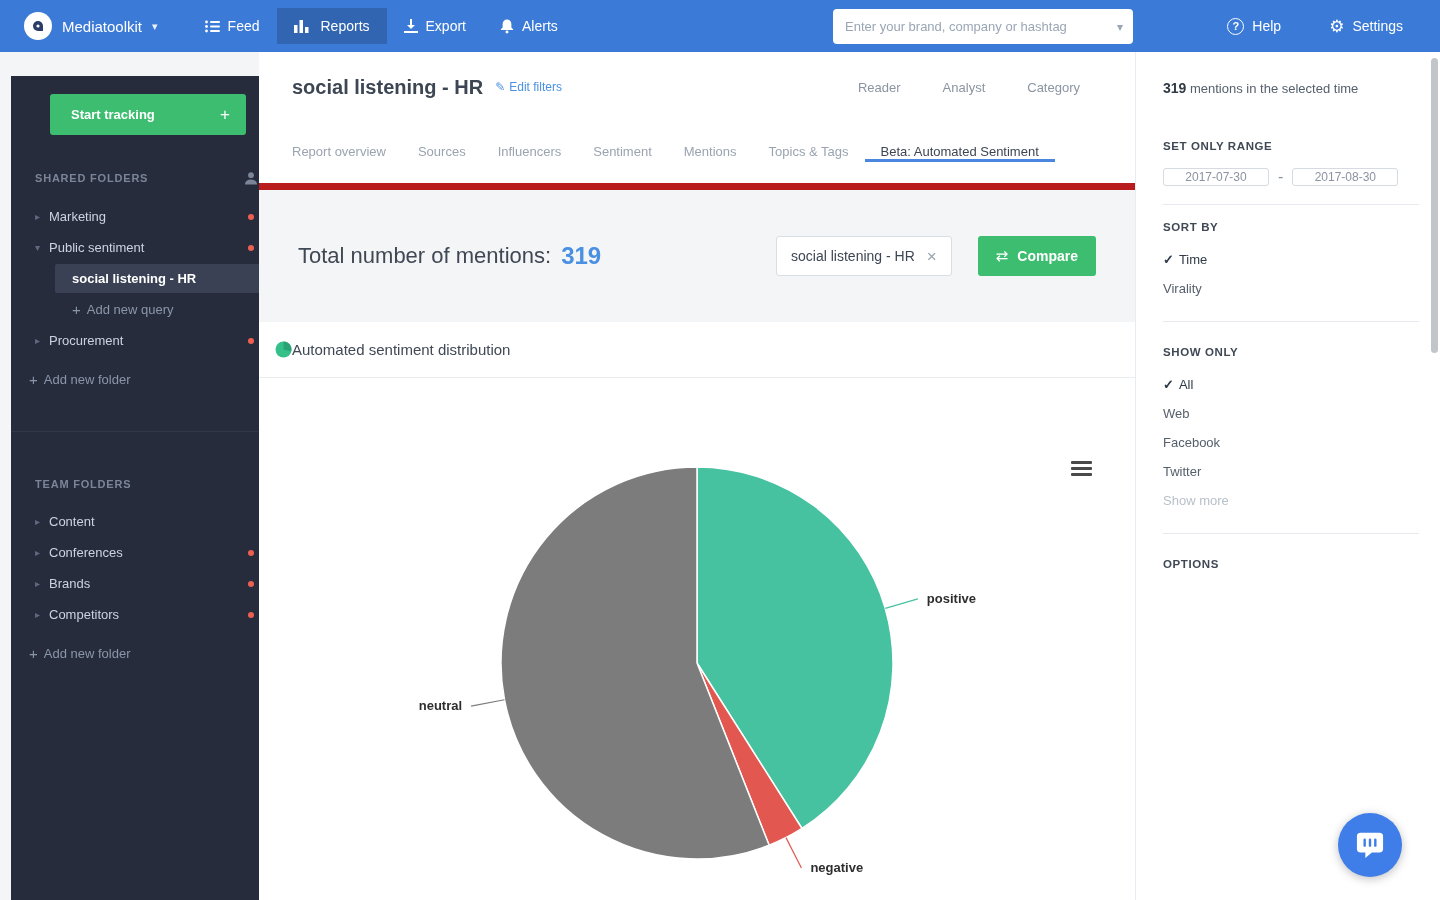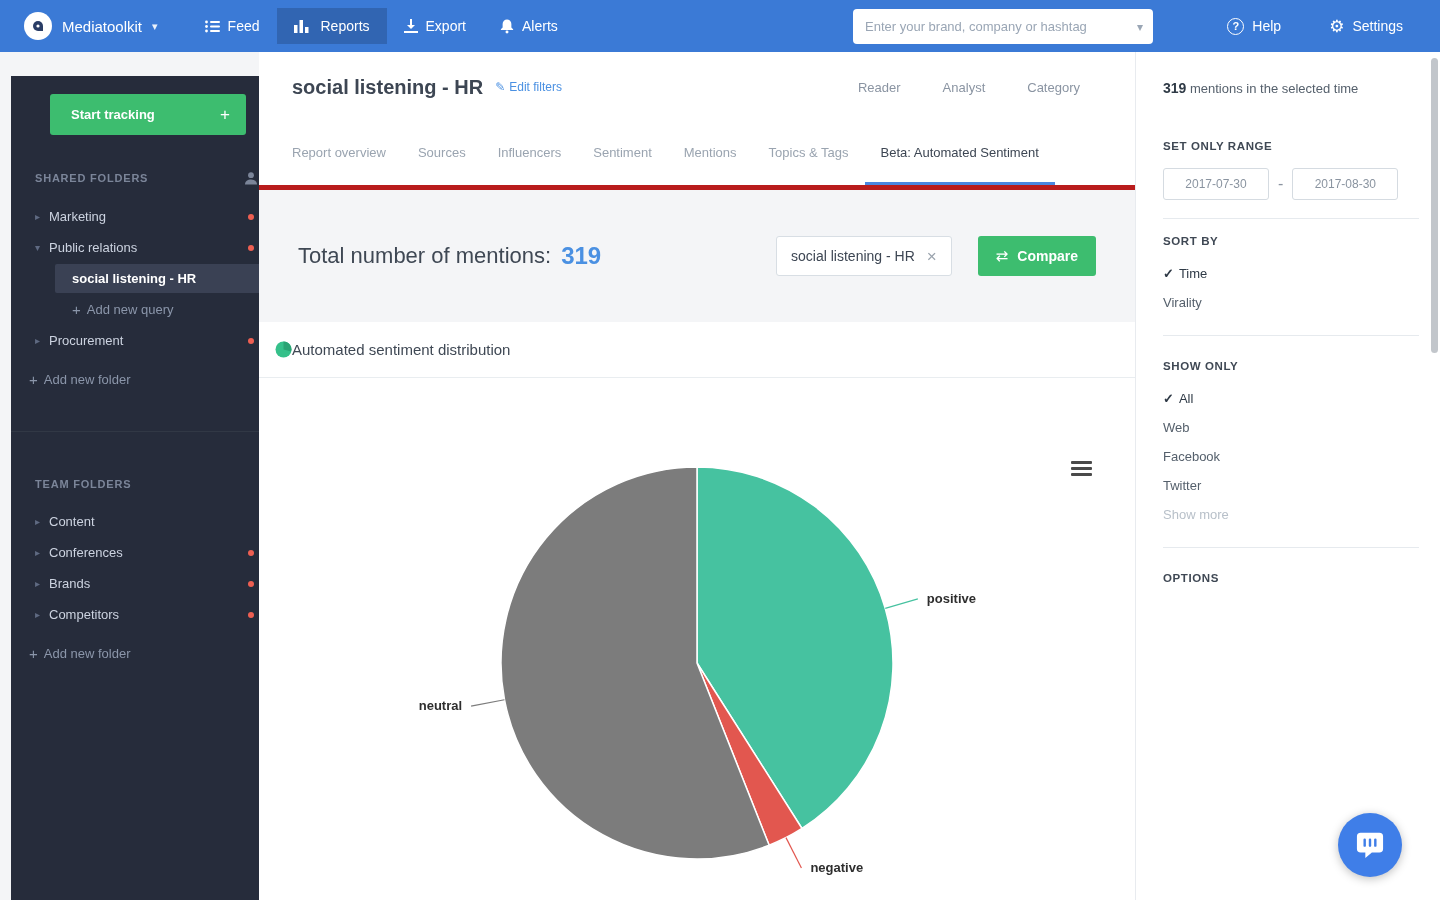--- a/index.html
+++ b/index.html
@@ -9,21 +9,21 @@
   
   .navbar { position:absolute; top:0; left:0; width:1440px; height:52px; background:#3b7ad6; display:flex; align-items:center; color:#fff; z-index:50; }
   .brand { display:flex; align-items:center; gap:10px; margin-left:24px; cursor:pointer; }
   .logo { width:28px; height:28px; border-radius:50%; background:#fff; display:flex; align-items:center; justify-content:center; }
   .brand-name { font-size:15px; }
   .caret { font-size:11px; opacity:.9; }
   .nav-items { display:flex; height:36px; margin-left:30px;justify-content:flex-end; }
   .nav-item { display:flex; align-items:center; gap:8px; padding:0 17px; font-size:14px; cursor:pointer; height:100%; }
   .nav-item.active { background:rgba(0,0,0,0.17);gap:12px; }
   .nicon { display:flex; align-items:center; }
-  .nav-search { position:absolute; left:833px; top:9px; width:300px; height:35px; background:#fff; border-radius:4px; display:flex; align-items:center; padding:0 10px 0 12px;margin-left:20px; }
+  .nav-search { position:absolute; left:833px; top:9px; width:300px; height:35px; background:#fff; border-radius:4px; display:flex; align-items:center; padding:0 10px 0 12px; }
   .nav-search input { flex:1; border:none; outline:none; font-size:13px; color:#3d4653; font-family:"Liberation Sans", sans-serif; }
   .nav-search input::placeholder { color:#9aa6b5; }
   .search-caret { color:#9aa6b5; font-size:12px; cursor:pointer; }
   .nav-right { position:absolute; right:20px; top:0; height:52px; display:flex; align-items:center; gap:14px; }
   .qcircle { width:17px; height:17px; border:1.5px solid #fff; border-radius:50%; font-size:11px; display:flex; align-items:center; justify-content:center; font-weight:bold; }
   .gear { font-size:17px; line-height:1; }
 
   
   .sidebar { position:absolute; top:52px; left:11px; width:274px; height:848px; background:#262c3b; color:#ccd3e0;margin-top:24px; }
   .start-btn { margin:18px 39px 0 39px; height:41px; background:#3dbd6f; border-radius:3px; display:flex; align-items:center; justify-content:space-between; padding:0 16px 0 21px; color:#fff; font-size:13px; font-weight:bold; cursor:pointer; }
@@ -41,21 +41,21 @@
   .sb-divider { height:1px; background:#313845; margin-top:36px; }
   .team-heading { margin-top:46px; }
 
   
   .main { position:absolute; left:259px; top:52px; width:876px; height:848px; background:#f4f5f7; }
   .report-header { height:70px; background:#fff; display:flex; align-items:center; padding:0 33px; }
   .r-title { font-size:20px; font-weight:bold; color:#3d4653; }
   .edit-link { margin-left:12px; color:#4a90e2; font-size:12px; display:flex; align-items:center; gap:4px; cursor:pointer; }
   .views { margin-left:auto; display:flex; gap:42px; margin-right:22px; font-size:13px; color:#8a94a2; }
   .views span { cursor:pointer; }
-  .tabs-row { height:68px; background:#fff; border-bottom:5px solid #b91c1c; display:flex; padding-left:17px; }
+  .tabs-row { height:68px; background:#fff; border-bottom:7px solid #b91c1c; display:flex; padding-left:17px;align-items:center; }
   .tab { display:flex; align-items:center; padding:0 16px; font-size:13px; color:#9aa4b0; cursor:pointer; border-bottom:3px solid transparent; }
   .tab.active { color:#3d4653; border-bottom-color:#4a87e0; }
   .summary { height:132px; display:flex; align-items:center; padding:0 39px; }
   .sum-label { font-size:22px; color:#3f4854; }
   .sum-value { font-size:24px; font-weight:bold; color:#4a90e2; margin-left:10px; }
   .chip { margin-left:auto; background:#fff; border:1px solid #d8dee4; border-radius:3px; height:40px; display:flex; align-items:center; padding:0 14px; font-size:14px; color:#3d4653; gap:12px; }
   .chip-x { color:#9aa3ad; font-size:17px; cursor:pointer; line-height:1; }
   .compare-btn { margin-left:26px; background:#3dbd6f; color:#fff; border-radius:3px; height:40px; display:flex; align-items:center; padding:0 18px; font-size:14px; font-weight:bold; gap:9px; cursor:pointer; }
   .cmp-icon { font-size:15px; font-weight:normal; }
   .card-header { height:56px; background:#fff; border-bottom:1px solid #e9edf0; display:flex; align-items:center; padding:0 16px; }
@@ -63,21 +63,21 @@
   .chart-area { position:relative; height:522px; background:#fff; }
   .chart-menu { position:absolute; top:80px; right:43px; width:21px; cursor:pointer; }
   .chart-menu i { display:block; height:3px; background:#4a4a4a; border-radius:1px; margin:3px 0; }
 
   
   .rightpanel { position:absolute; left:1135px; top:52px; width:305px; height:848px; background:#fff; border-left:1px solid #e8ebef; padding:0 21px 0 27px; }
   .mentions-line { margin-top:28px; font-size:13px; color:#55606c; }
   .mentions-line b { color:#2f3a46; font-size:14px; }
   .rp-heading { margin-top:44px; font-size:11.5px; font-weight:bold; letter-spacing:.6px; color:#3f4854; }
   .date-row { margin-top:16px; display:flex; align-items:center; }
-  .date-row input { width:106px; height:32px; border:1px solid #d5dbe1; border-radius:3px; text-align:center; color:#8a94a0; font-size:12px; font-family:"Liberation Sans", sans-serif; outline:none; }
+  .date-row input { width:106px; height:18px; border:1px solid #d5dbe1; border-radius:3px; text-align:center; color:#8a94a0; font-size:12px; font-family:"Liberation Sans", sans-serif; outline:none; }
   .date-sep { margin:0 9px; color:#8a94a0; }
   .rp-divider { height:1px; background:#e6eaee; margin-top:18px; }
   .rp-heading.tight { margin-top:16px; }
   .rp-heading.mid { margin-top:24px; }
   .rp-list { margin-top:12px; }
   .rp-item { height:29px; display:flex; align-items:center; gap:5px; font-size:13px; color:#55606c; cursor:pointer; }
   .rp-item .check { color:#2f3a46; font-weight:bold; }
   .rp-item.checked { color:#2f3a46; }
   .rp-item.muted { color:#b8c0c9; }
 
@@ -177,21 +177,21 @@
       </span>
     </div>
 
     <div class="sb-row">
       <span class="sb-chev">▸</span>
       <span>Marketing</span>
       <span class="sb-dot"></span>
     </div>
     <div class="sb-row">
       <span class="sb-chev">▾</span>
-      <span>Public relations</span>
+      <span>Public sentiment</span>
       <span class="sb-dot"></span>
     </div>
     <div class="sb-sel">
       <span>social listening - HR</span>
     </div>
     <div class="sb-add q">
       <span class="sb-plus">+</span>
       <span>Add new query</span>
     </div>
     <div class="sb-row">

